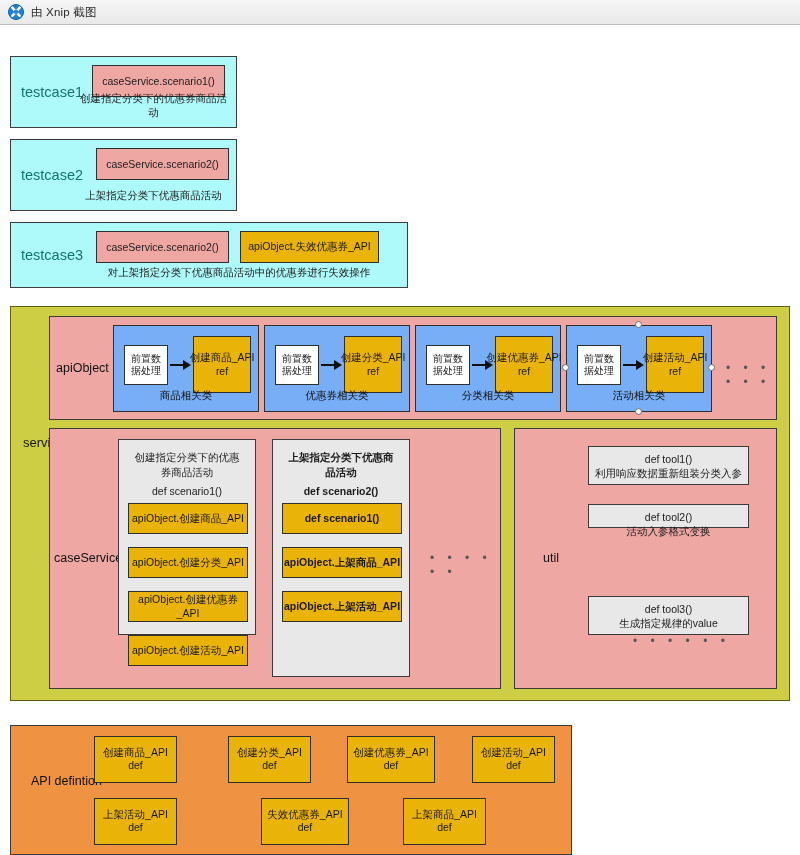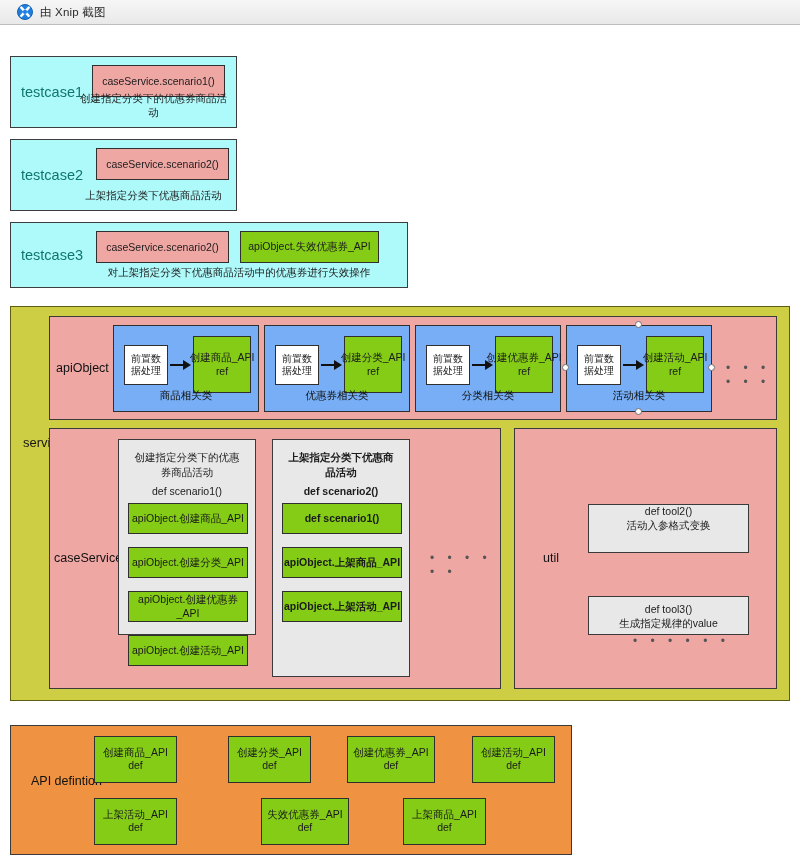--- a/index.html
+++ b/index.html
@@ -11,21 +11,21 @@
     overflow:hidden;
   }
 
   
   #titlebar{
     position:relative;
     height:25px; width:800px;
     background:linear-gradient(#f6f6f6,#e9e9e9);
     border-bottom:1px solid #bdbdbd;
     display:flex; align-items:center; gap:7px;
-    padding-left:17px;
+    padding-left:8px;
   }
   #xnip-icon{ width:16px; height:16px; position:relative; flex:none; }
   #titlebar .tbtext{
     font-size:11.5px; color:#2b2b2b; letter-spacing:.2px;
   }
 
   
   #canvas{ position:relative; width:800px; height:830px; background:#fff; }
 
   .box{ position:absolute; border:1.6px solid #3a3a3a; }
@@ -40,21 +40,21 @@
     position:absolute; left:0; right:0; bottom:7px;
     text-align:center; font-size:10.5px; color:#222;
   }
 
   .pink-chip{
     position:absolute; background:#efa7a4; border:1.6px solid #2f2f2f;
     display:flex; align-items:center; justify-content:center;
     font-size:10.5px; color:#1b1b1b; text-align:center;
   }
   .green-chip{
-    position:absolute; background:#84cc16; border:1.6px solid #2f2f2f;
+    position:absolute; background:#eab308; border:1.6px solid #2f2f2f;
     display:flex; align-items:center; justify-content:center;
     font-size:10.5px; color:#1b1b1b; text-align:center; line-height:1.25;
   }
   .grey-chip{
     position:absolute; background:#e8e8e8; border:1.6px solid #3a3a3a;
     display:flex; align-items:center; justify-content:center;
     font-size:10.5px; color:#1b1b1b; text-align:center; line-height:1.3;
   }
   .white-chip{
     position:absolute; background:#ffffff; border:1.6px solid #2f2f2f;
@@ -276,21 +276,25 @@
           <span>apiObject.上架活动_API</span>
         </div>
       </div>
 
       <div class="dots" style="left:380px; top:122px;">• • • • • •</div>
     </div>
 
     <div class="pink-panel" style="left:503px; top:121px; width:263px; height:261px;">
       <span class="panel-label" style="left:28px; top:122px;">util</span>
 
-      <div class="grey-chip" style="left:73px; top:75px; width:161px; height:49px; display:block; ">
+      <div class="grey-chip" style="left:73px; top:17px; width:161px; height:39px; display:block; padding-top:6px;">
+        <div>def tool1()</div>
+        <div>利用响应数据重新组装分类入参</div>
+      </div>
+      <div class="grey-chip" style="left:73px; top:75px; width:161px; height:24px; display:block; padding-top:6px;">
         <div>def tool2()</div>
         <div>活动入参格式变换</div>
       </div>
       <div class="grey-chip" style="left:73px; top:133px; width:161px; height:39px; display:block; padding-top:6px;margin-top:34px;">
         <div>def tool3()</div>
         <div>生成指定规律的value</div>
       </div>
 
       <div class="dots" style="left:118px; top:205px;">• • • • • •</div>
     </div>

